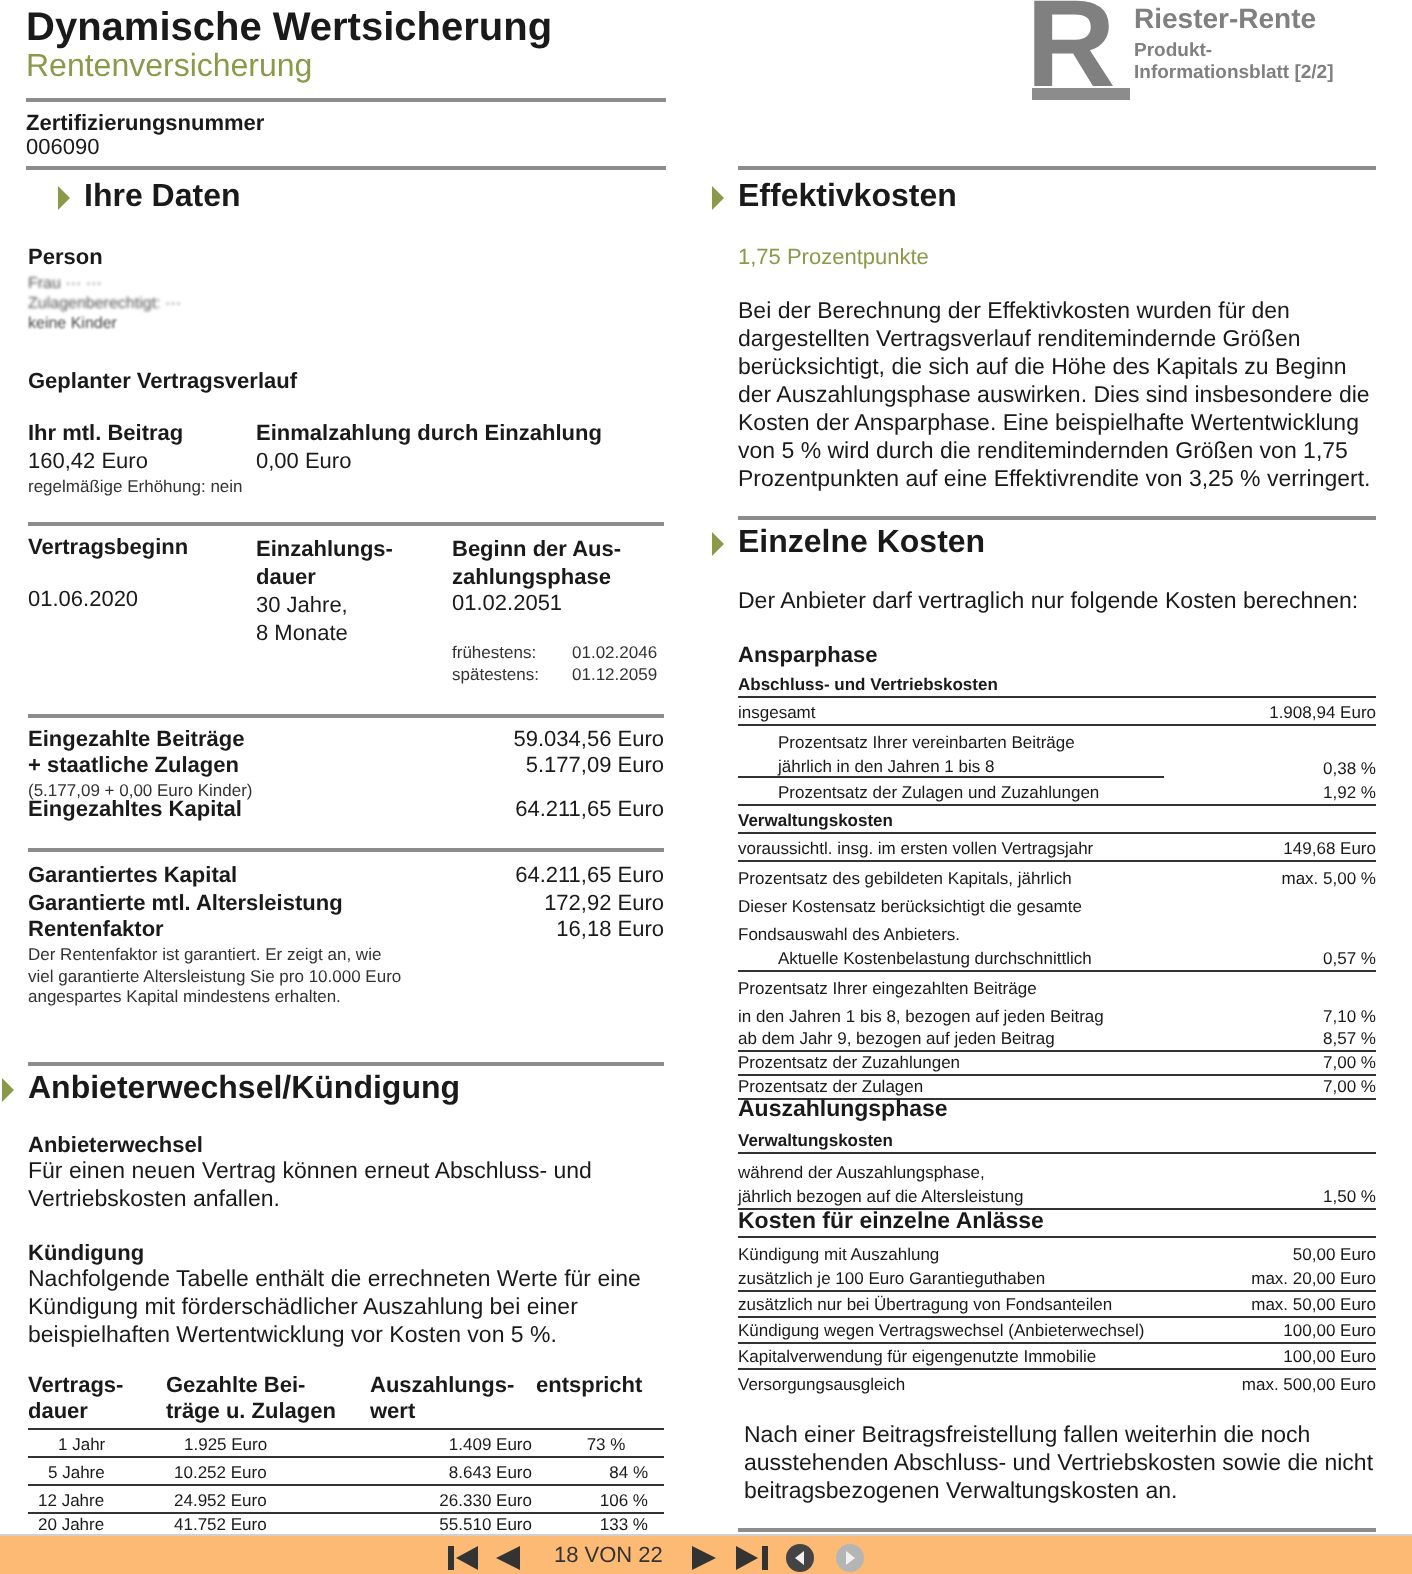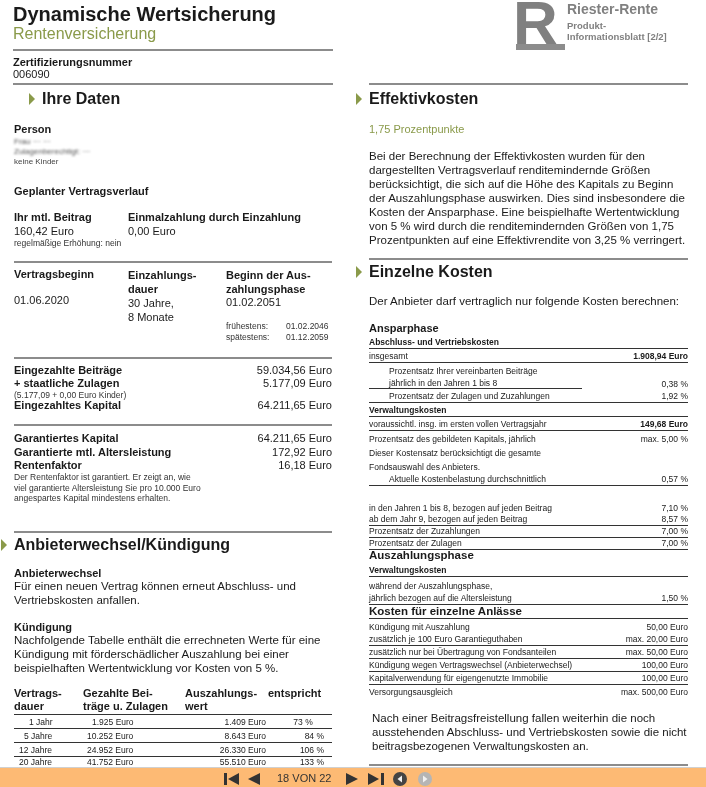--- a/index.html
+++ b/index.html
@@ -19,21 +19,21 @@
   .chev { display: inline-block; width: 8px; height: 14px; margin-right: 6px; }
   .logo-r { left: 513px; top: -8px; font-size: 62px; font-weight: bold; color: #808080; line-height: 62px; }
   .logo-bar { left: 516px; top: 44px; width: 49px; height: 6px; background: #8c8c8c; }
   .logo-t1 { left: 567px; top: 1px; font-size: 14px; font-weight: bold; color: #808080; }
   .logo-t2 { left: 567px; top: 20px; font-size: 9.5px; font-weight: bold; color: #808080; line-height: 11px; }
   .right { text-align: right; }
   .green { color: #8a9a4a; }
   .cost-row { position: absolute; left: 369px; width: 319px; height: 14px; font-size: 8.5px; display: flex; justify-content: space-between; align-items: flex-end; padding-bottom: 1px; }
   .cost-row.ul { border-bottom: 1px solid #333; }
   .cost-row .ind { padding-left: 20px; }
-  .cost-row b { font-weight: bold; margin-left: 28px; }
+  .cost-row b { font-weight: normal; margin-left: 28px; }
   .tbl-row { position: absolute; left: 14px; width: 318px; height: 14px; font-size: 8.5px; border-bottom: 1px solid #333; }
   .tbl-row span { position: absolute; top: 2px; }
   .nav { position: absolute; left: 0; top: 767px; width: 706px; height: 20px; background: #fdba74; border-top: 1px solid #d0d0d0; }
   .nav-btn { position: absolute; top: 4px; height: 13px; display: flex; align-items: center; cursor: pointer; }
   .nav-page { position: absolute; left: 277px; top: 4px; font-size: 11px; color: #333; }
 </style>
 </head>
 <body>
 
 <div class="page">
@@ -228,20 +228,24 @@
       <span></span>
   </div>
   <div class="cost-row" style="top:459px;">
     <span>Fondsauswahl des Anbieters.</span>
       <span></span>
   </div>
   <div class="cost-row ul" style="top:472px;">
     <span class="ind">Aktuelle Kostenbelastung durchschnittlich</span>
       <span>0,57 %</span>
   </div>
+  <div class="cost-row" style="top:486px;">
+    <span>Prozentsatz Ihrer eingezahlten Beiträge</span>
+      <span></span>
+  </div>
   <div class="cost-row" style="top:500px;">
     <span>in den Jahren 1 bis 8, bezogen auf jeden Beitrag</span>
       <span>7,10 %</span>
   </div>
   <div class="cost-row ul" style="top:512px;">
     <span>ab dem Jahr 9, bezogen auf jeden Beitrag</span>
       <span>8,57 %</span>
   </div>
   <div class="cost-row ul" style="top:524px;">
     <span>Prozentsatz der Zuzahlungen</span>

